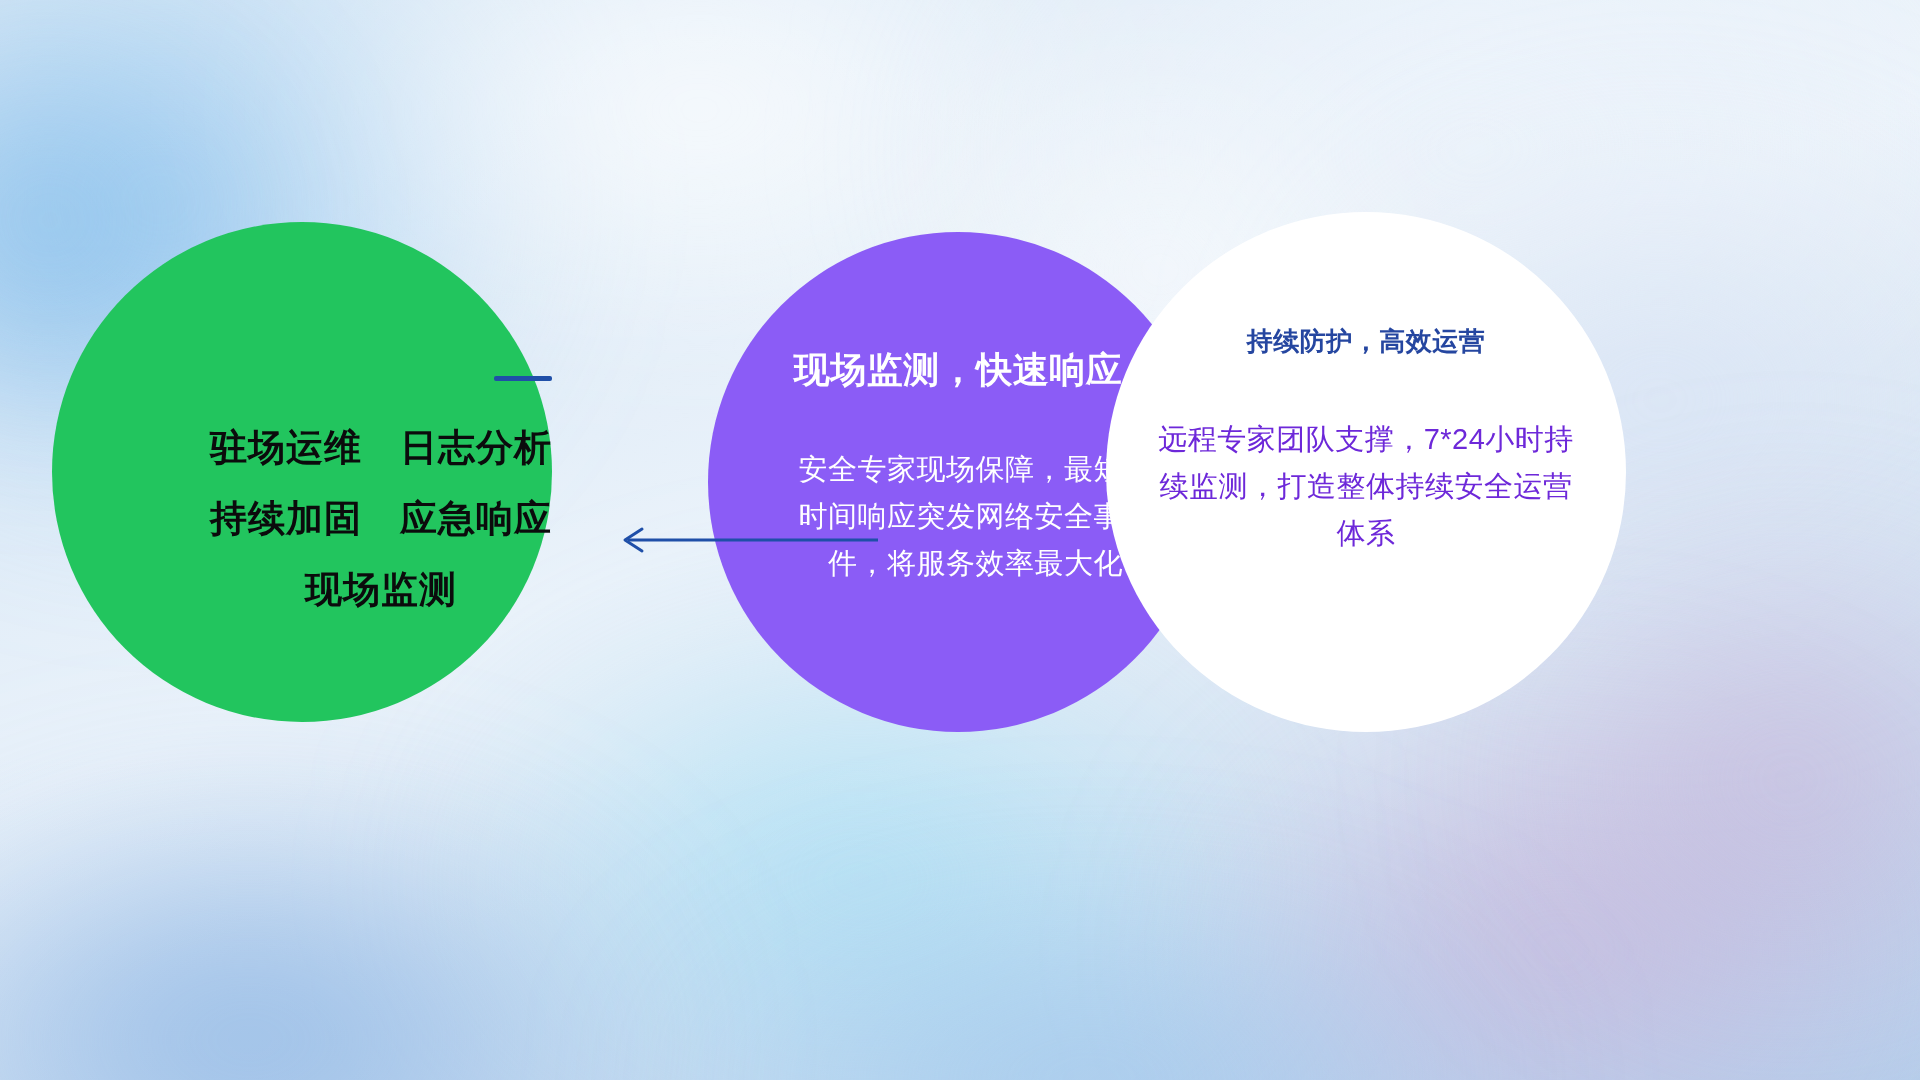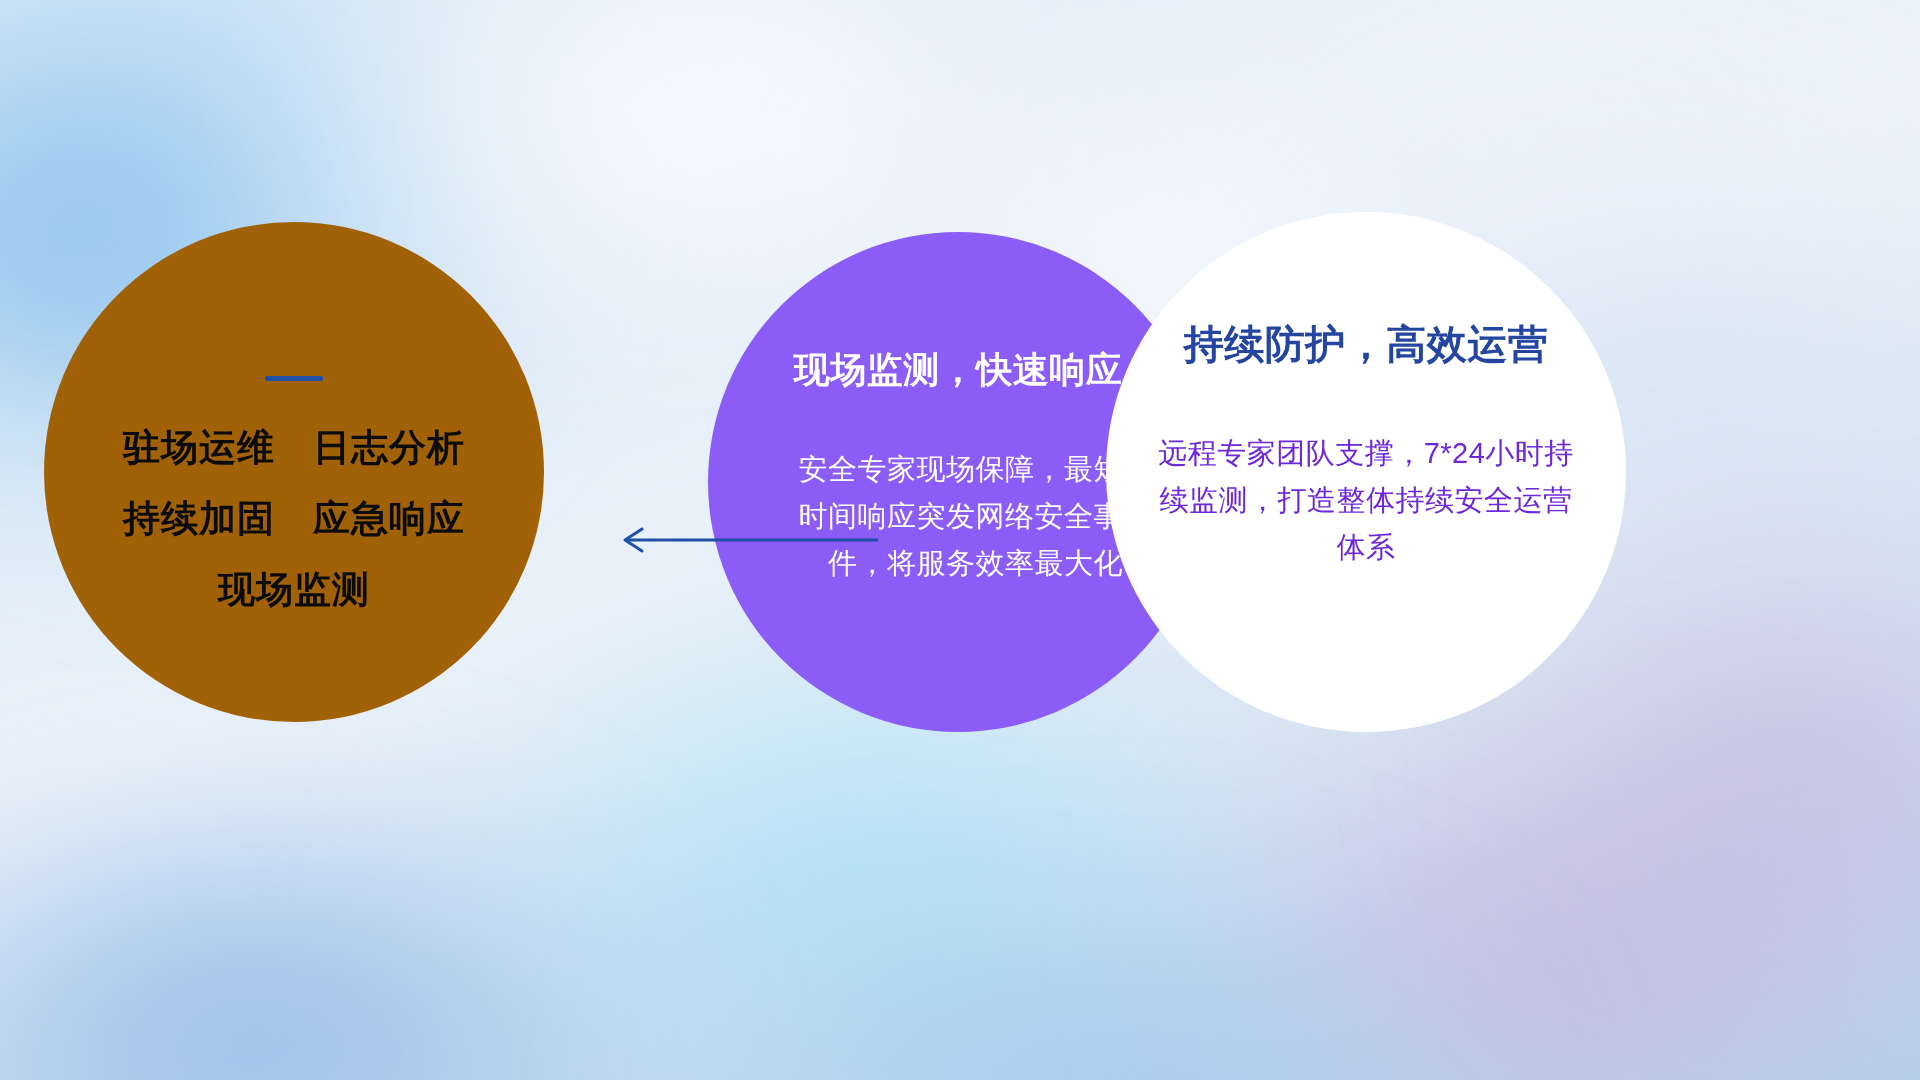--- a/index.html
+++ b/index.html
@@ -36,34 +36,34 @@
     background:radial-gradient(closest-side,rgba(150,195,235,.8),rgba(150,195,235,0));}
   .blob-k{left:900px;top:60px;width:520px;height:420px;
     background:radial-gradient(closest-side,rgba(255,255,255,.7),rgba(255,255,255,0));}
   .bg-veil{position:absolute;inset:0;
     background:linear-gradient(180deg,rgba(255,255,255,.18) 0%,rgba(255,255,255,0) 35%,rgba(255,255,255,0) 70%,rgba(160,195,235,.20) 100%);}
 
   
   .circle{position:absolute;border-radius:50%;display:flex;flex-direction:column;
           align-items:center;justify-content:flex-start;text-align:center;}
 
-  #left-circle{left:44px;top:222px;width:500px;height:500px;background:#a16207;z-index:3;}
+  #left-circle{left:52px;top:222px;width:500px;height:500px;background:#22c55e;z-index:3;align-items:flex-end;}
   .dash{width:58px;height:5px;background:#1f4fa8;border-radius:2px;margin-top:154px;}
   .left-lines{margin-top:48px;display:flex;flex-direction:column;gap:34px;}
   .left-line{font-size:37px;font-weight:700;color:#0b0b0c;letter-spacing:1px;line-height:1;white-space:nowrap;}
 
   #mid-circle{left:708px;top:232px;width:500px;height:500px;background:#8b5cf6;z-index:4;text-align:right;}
   .mid-title{margin-top:120px;font-size:36px;font-weight:700;color:#ffffff;letter-spacing:.5px;
              line-height:1;white-space:nowrap;}
   .mid-body{margin-top:58px;font-size:29px;font-weight:400;color:#ffffff;line-height:1.62;
             width:330px;letter-spacing:.5px;}
 
   #right-circle{left:1106px;top:212px;width:520px;height:520px;background:#ffffff;z-index:5;}
-  .right-title{margin-top:116px;font-size:40px;font-weight:700;color:#2546a0;letter-spacing:.5px;
-               line-height:1;white-space:nowrap;font-family:Liberation Mono, monospace;}
+  .right-title{margin-top:116px;font-size:26px;font-weight:700;color:#2546a0;letter-spacing:.5px;
+               line-height:1;white-space:nowrap;}
   .right-body{margin-top:62px;font-size:29px;font-weight:400;color:#6d28d9;line-height:1.62;
               width:420px;letter-spacing:.5px;}
 
   
   #flow-arrow{position:absolute;left:610px;top:520px;width:270px;height:40px;z-index:6;}
 </style>
 </head>
 <body>
 
 <div id="stage">

